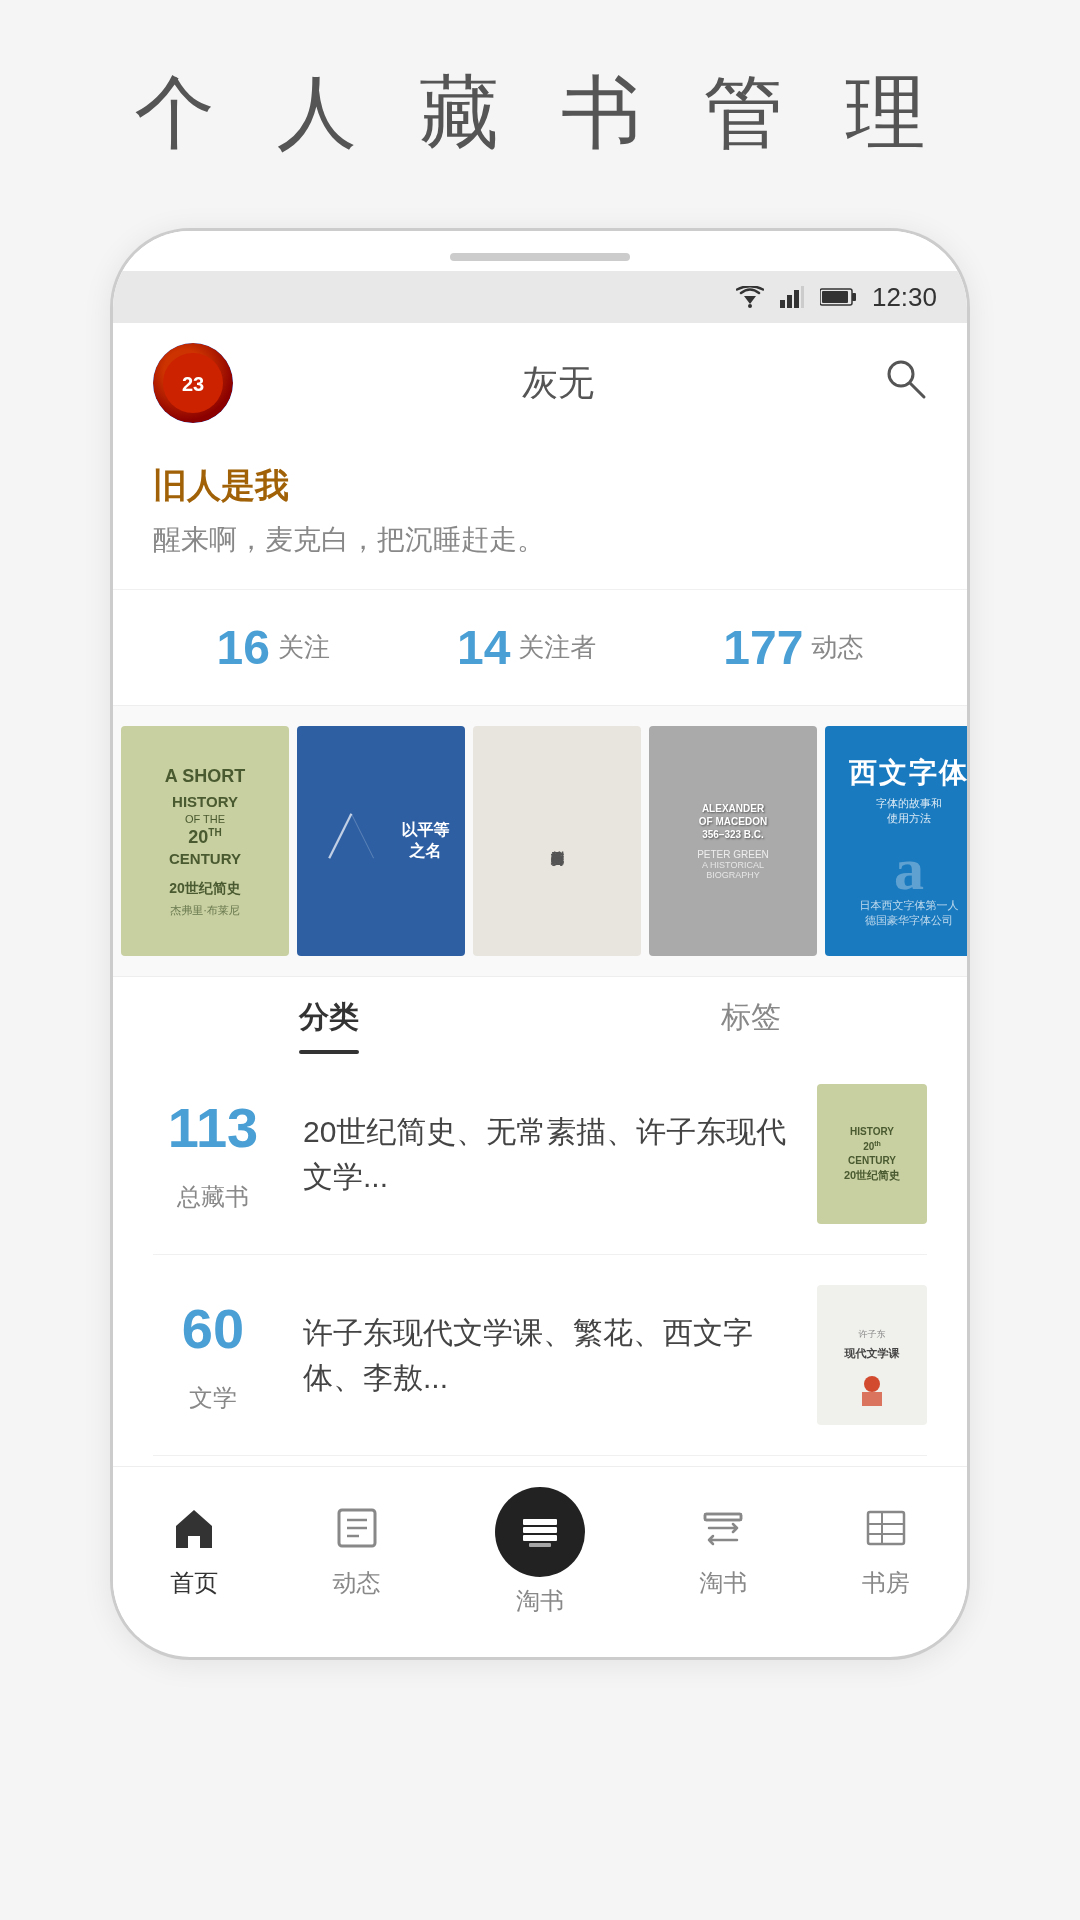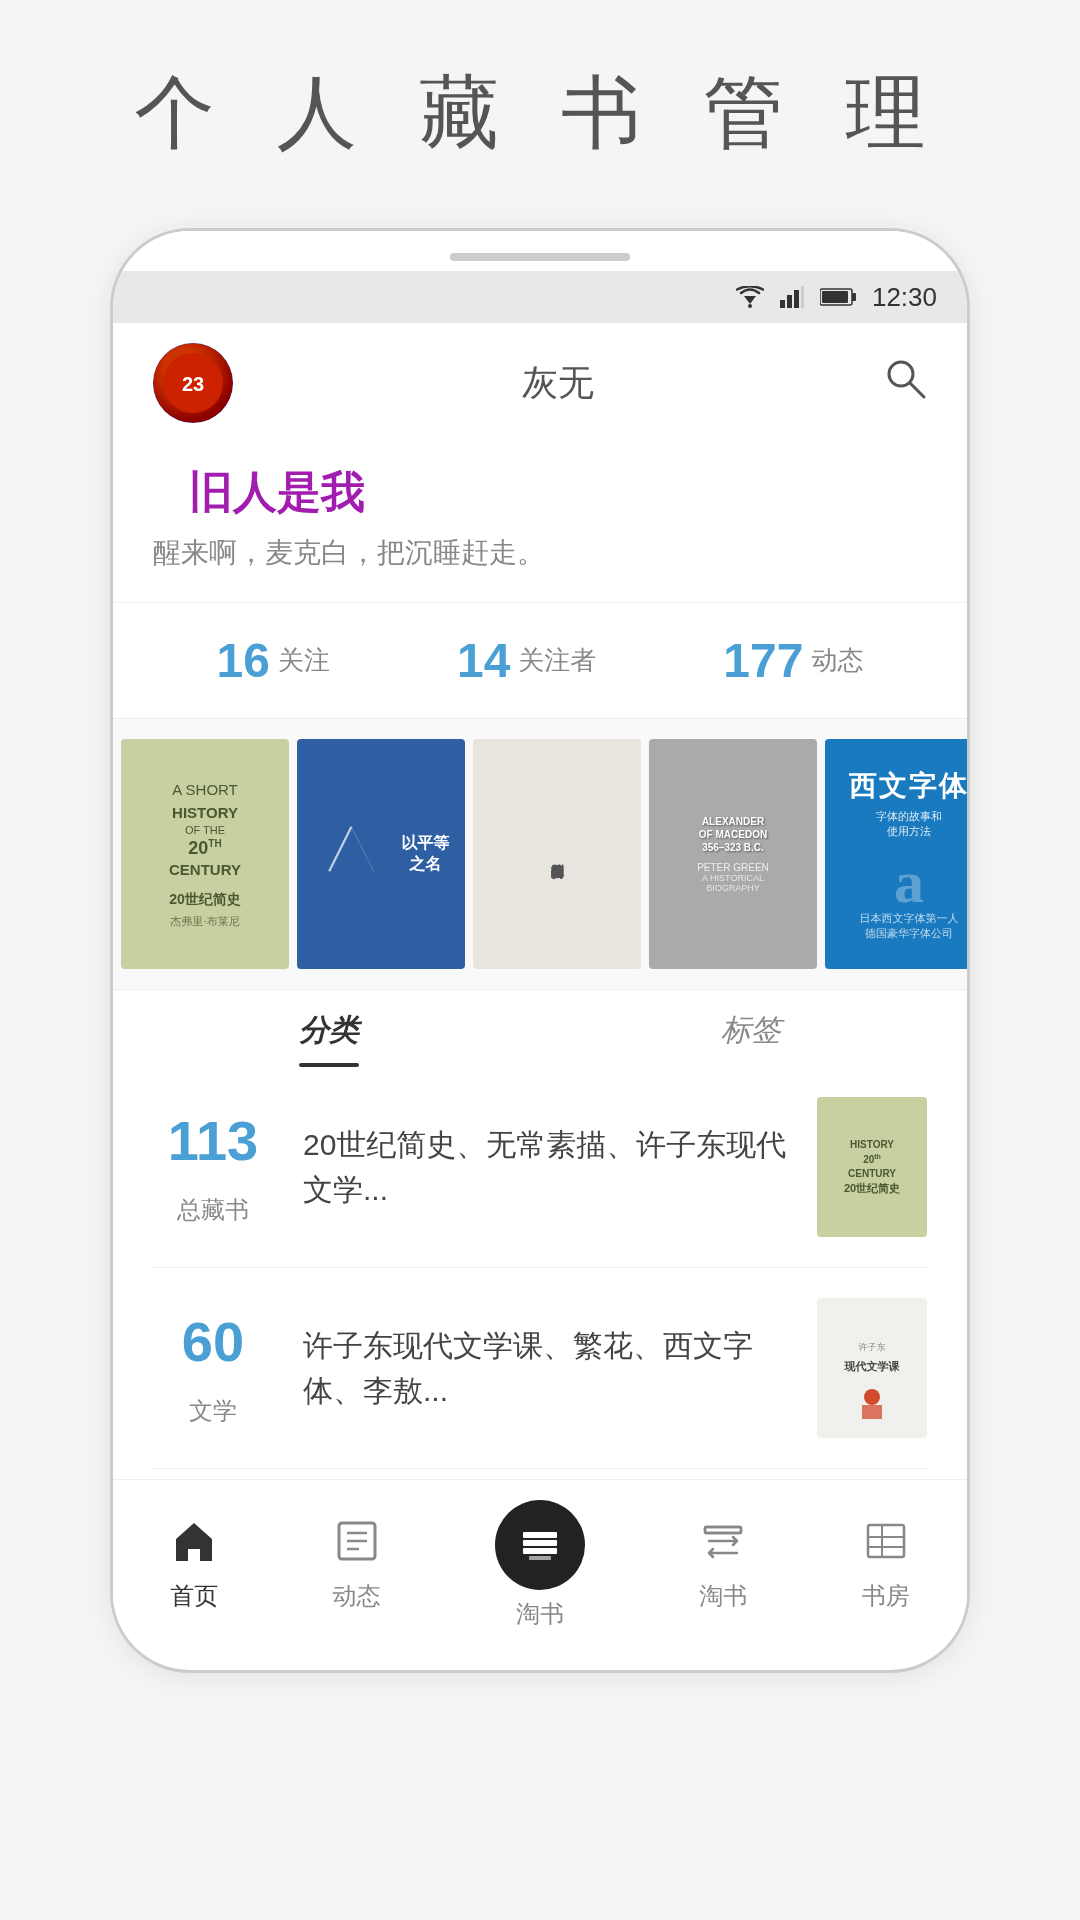--- a/index.html
+++ b/index.html
@@ -108,25 +108,24 @@
       font-size: 42px;
       color: #555;
     }
 
     
     .profile-section {
       padding: 20px 40px 30px;
       background: #fff;
     }
     .profile-name {
-      font-size: 44px;
+      font-size: 34px;
       font-weight: 700;
-      color: #a21caf;
+      color: #a16207;
       margin-bottom: 12px;
-      margin-left: 36px;
     }
     .profile-bio {
       font-size: 28px;
       color: #888;
     }
 
     
     .stats-row {
       display: flex;
       justify-content: space-around;
@@ -217,21 +216,20 @@
       font-size: 13px;
       line-height: 1.3;
     }
 
     
     .tab-bar {
       display: flex;
       justify-content: space-around;
       padding: 20px 5px 0;
       background: #fff;
-      font-style: italic;
     }
     .tab-item {
       flex: 1;
       text-align: center;
       font-size: 30px;
       color: #888;
       padding-bottom: 16px;
       cursor: pointer;
       position: relative;
     }
@@ -429,21 +427,21 @@
     </div>
     <div class="stat-item">
       <span class="stat-number">177</span>
       <span class="stat-label">动态</span>
     </div>
   </div>
 
   <div class="book-strip">
 
     <div class="book-cover book-1">
-      <div style="font-size:15px;font-weight:normal;margin-bottom:4px;">A SHORT</div>
+      <div style="font-size:18px;font-weight:bold;margin-bottom:4px;">A SHORT</div>
       <div style="font-size:15px;font-weight:bold;">HISTORY</div>
       <div style="font-size:11px;">OF THE</div>
       <div style="font-size:18px;font-weight:bold;">20<sup style="font-size:10px;">TH</sup></div>
       <div style="font-size:15px;font-weight:bold;">CENTURY</div>
       <div style="margin-top:10px;font-size:14px;font-weight:bold;">20世纪简史</div>
       <div style="margin-top:6px;font-size:11px;color:#6a7a50;">杰弗里·布莱尼</div>
     </div>
 
     <div class="book-cover book-2">
       <svg width="120" height="80" viewBox="0 0 120 80" style="margin-bottom:10px;">

